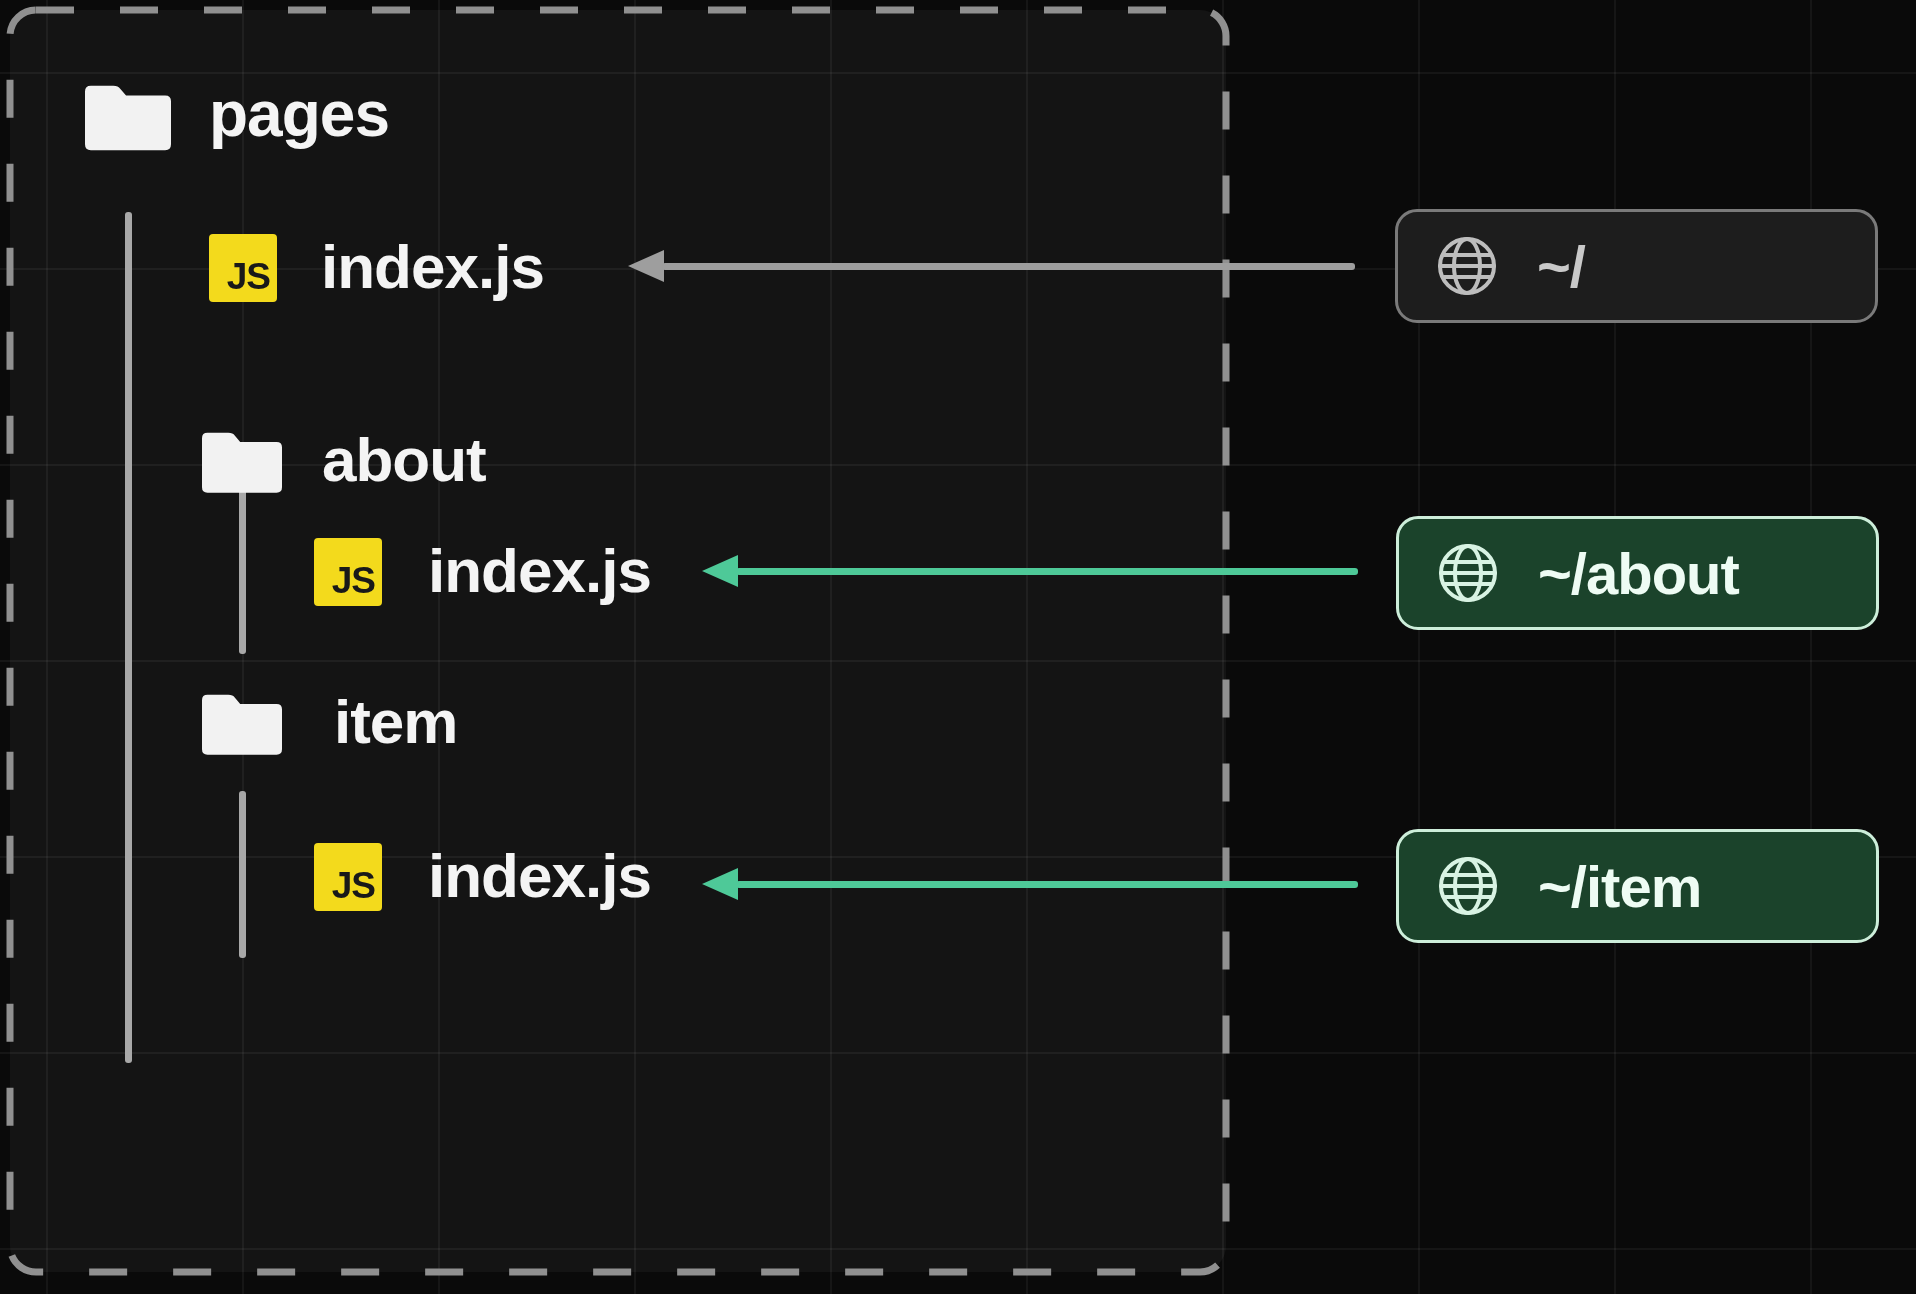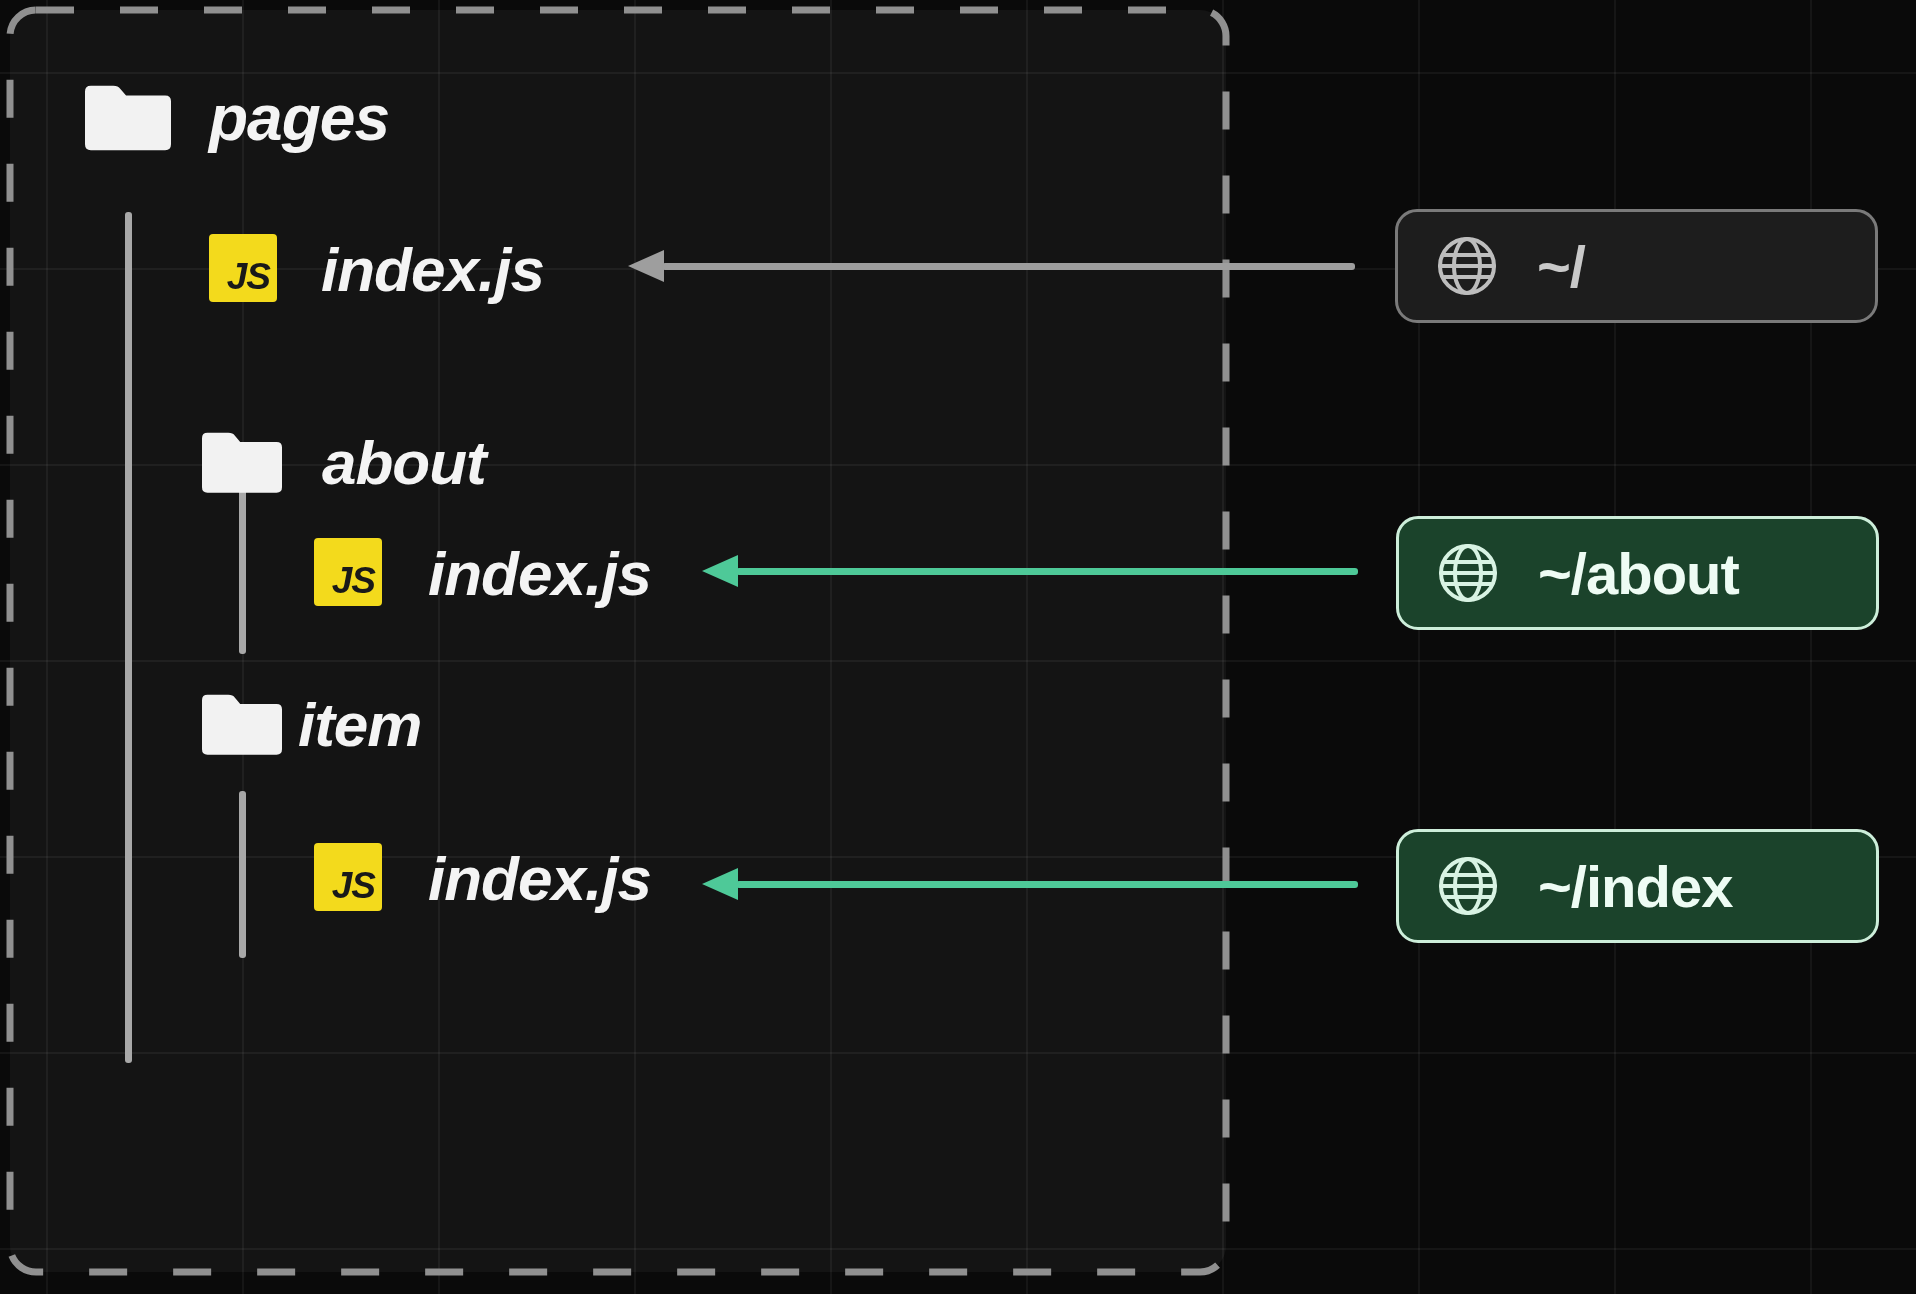--- a/index.html
+++ b/index.html
@@ -17,30 +17,30 @@
   }
 
   
   .panel-fill{
     position:absolute;left:10px;top:10px;width:1216px;height:1262px;
     border-radius:26px;background:rgba(255,255,255,0.045);
   }
   .panel-border-svg{position:absolute;left:0;top:0;}
 
   
-  .row{position:absolute;display:flex;align-items:flex-start;font-style:italic;}
+  .row{position:absolute;display:flex;align-items:flex-end;}
   .row .label{
     color:#f4f4f4;font-weight:600;letter-spacing:-1px;white-space:nowrap;
   }
   #row-pages{left:85px;top:81px;height:70px;gap:38px;}
   #row-pages .label{font-size:64px;}
   #row-idx1{left:209px;top:234px;height:68px;gap:44px;}
   #row-about{left:202px;top:385px;height:68px;gap:40px;margin-top:42px;}
   #row-idx2{left:314px;top:538px;height:68px;gap:46px;}
-  #row-item{left:202px;top:689px;height:68px;gap:16px;}
+  #row-item{left:202px;top:689px;height:68px;gap:52px;}
   #row-idx3{left:314px;top:843px;height:68px;gap:46px;}
   #row-idx1 .label,#row-about .label,#row-idx2 .label,#row-item .label,#row-idx3 .label{font-size:62px;}
 
   .folder-svg{display:block;}
 
   .jsicon{
     position:relative;width:68px;height:68px;border-radius:4px;
     background:#f3da1c;flex:0 0 auto;
   }
   .jsicon span{
@@ -183,16 +183,16 @@
   </div>
 
   <div class="badge green" id="badge-item">
     <svg class="globe" width="64" height="64" viewBox="0 0 64 64" fill="none" stroke="currentColor" stroke-width="4" stroke-linecap="round">
       <circle cx="32" cy="32" r="27"></circle>
       <ellipse cx="32" cy="32" rx="13" ry="27"></ellipse>
       <line x1="9" y1="21" x2="55" y2="21"></line>
       <line x1="5" y1="32" x2="59" y2="32"></line>
       <line x1="9" y1="43" x2="55" y2="43"></line>
     </svg>
-    <span class="path">~/index</span>
+    <span class="path">~/item</span>
   </div>
 
 </div>
 
 </body></html>

